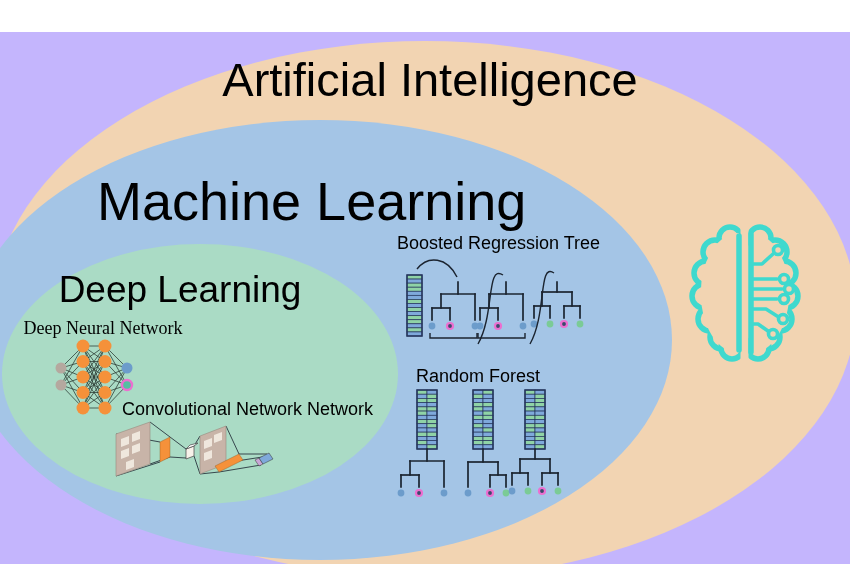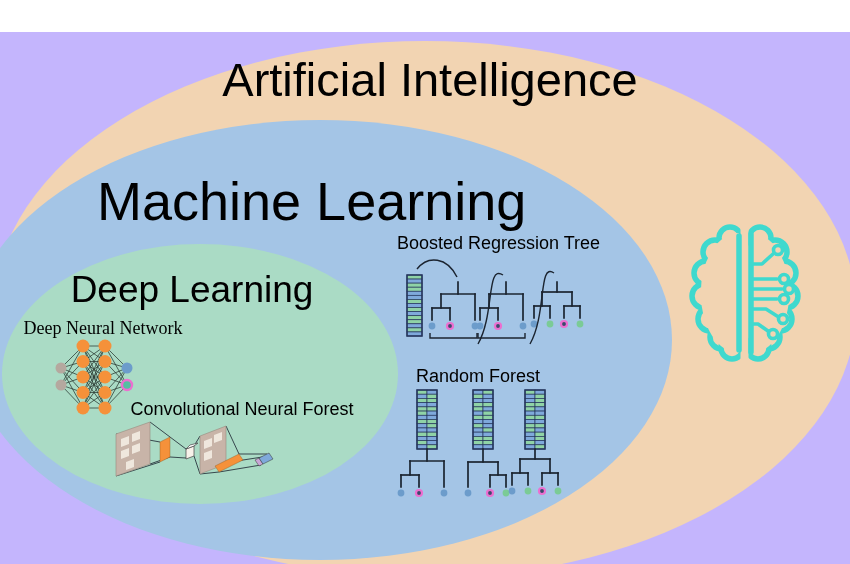--- a/index.html
+++ b/index.html
@@ -9,21 +9,21 @@
   html,body{margin:0;padding:0;background:#fff;}
   #stage{position:relative;width:850px;height:564px;background:#c4b5fd;overflow:hidden;
          font-family:"Liberation Sans",sans-serif;margin-top:32px;}
   .ellipse{position:absolute;border-radius:50%;}
   #e-ai{left:-6px;top:9px;width:862px;height:537px;background:var(--ai-fill);}
   #e-ml{left:-32px;top:88px;width:704px;height:440px;background:var(--ml-fill);}
   #e-dl{left:2px;top:212px;width:396px;height:260px;background:var(--dl-fill);}
   .lbl{position:absolute;color:#000;text-align:center;white-space:nowrap;line-height:1.1;}
   #l-ai{left:210px;top:22px;width:440px;font-size:47px;}
   #l-ml{left:97px;top:140px;width:400px;font-size:54px;}
-  #l-dl{left:12px;top:238px;width:360px;font-size:37px;}
+  #l-dl{left:0;top:238px;width:360px;font-size:37px;}
   .small{font-size:18px;}
   #l-dnn{left:3px;top:287px;width:200px;font-family:Liberation Serif, serif;}
   #l-cnn{left:122px;top:368px;width:240px;}
   #l-brt{left:397px;top:202px;width:200px;}
   #l-rf{left:378px;top:335px;width:200px;}
   svg.diag{position:absolute;display:block;}
   #dnn-svg{left:52px;top:306px;width:84px;height:78px;}
   #cnn-svg{left:106px;top:388px;width:180px;height:76px;}
   #brt-svg{left:402px;top:224px;width:240px;height:92px;}
   #rf-svg{left:396px;top:355px;width:200px;height:118px;}
@@ -36,21 +36,21 @@
 
   <div id="e-ai" class="ellipse"></div>
   <div id="e-ml" class="ellipse"></div>
   <div id="e-dl" class="ellipse"></div>
 
   <div id="l-ai" class="lbl">Artificial Intelligence</div>
   <div id="l-ml" class="lbl">Machine Learning</div>
   <div id="l-dl" class="lbl">Deep Learning</div>
 
   <div id="l-dnn" class="lbl small">Deep Neural Network</div>
-  <div id="l-cnn" class="lbl small">Convolutional Neural Forest</div>
+  <div id="l-cnn" class="lbl small">Convolutional Network Network</div>
   <div id="l-brt" class="lbl small">Boosted Regression Tree</div>
   <div id="l-rf" class="lbl small">Random Forest</div>
 
   <svg id="dnn-svg" class="diag" viewBox="0 0 84 78">
     <g id="dnn-g">
         <line x1="9" y1="30" x2="31" y2="8" stroke="#2b3b33" stroke-width="0.9" opacity="0.85"></line>
         <line x1="9" y1="30" x2="31" y2="23.5" stroke="#2b3b33" stroke-width="0.9" opacity="0.85"></line>
         <line x1="9" y1="30" x2="31" y2="39" stroke="#2b3b33" stroke-width="0.9" opacity="0.85"></line>
         <line x1="9" y1="30" x2="31" y2="54.5" stroke="#2b3b33" stroke-width="0.9" opacity="0.85"></line>
         <line x1="9" y1="30" x2="31" y2="70" stroke="#2b3b33" stroke-width="0.9" opacity="0.85"></line>

